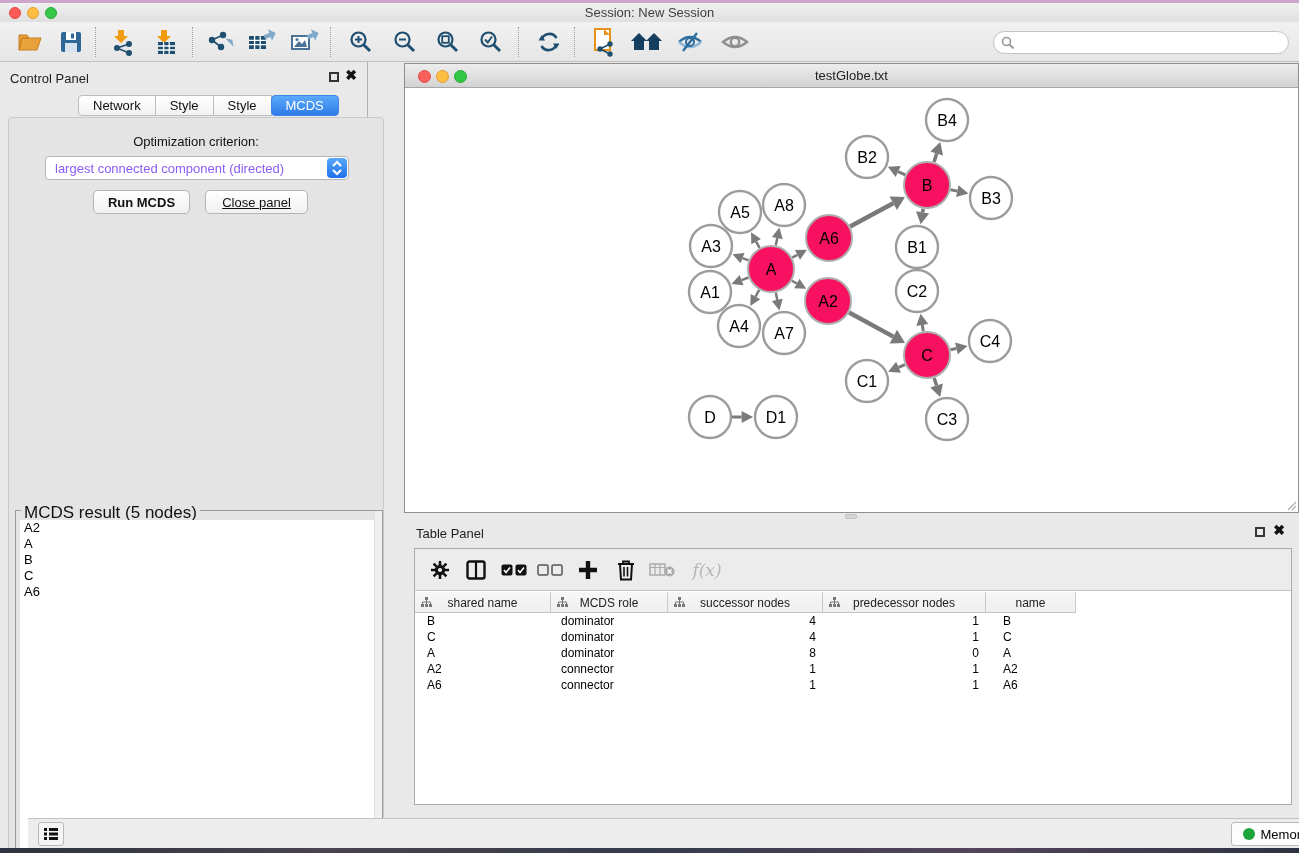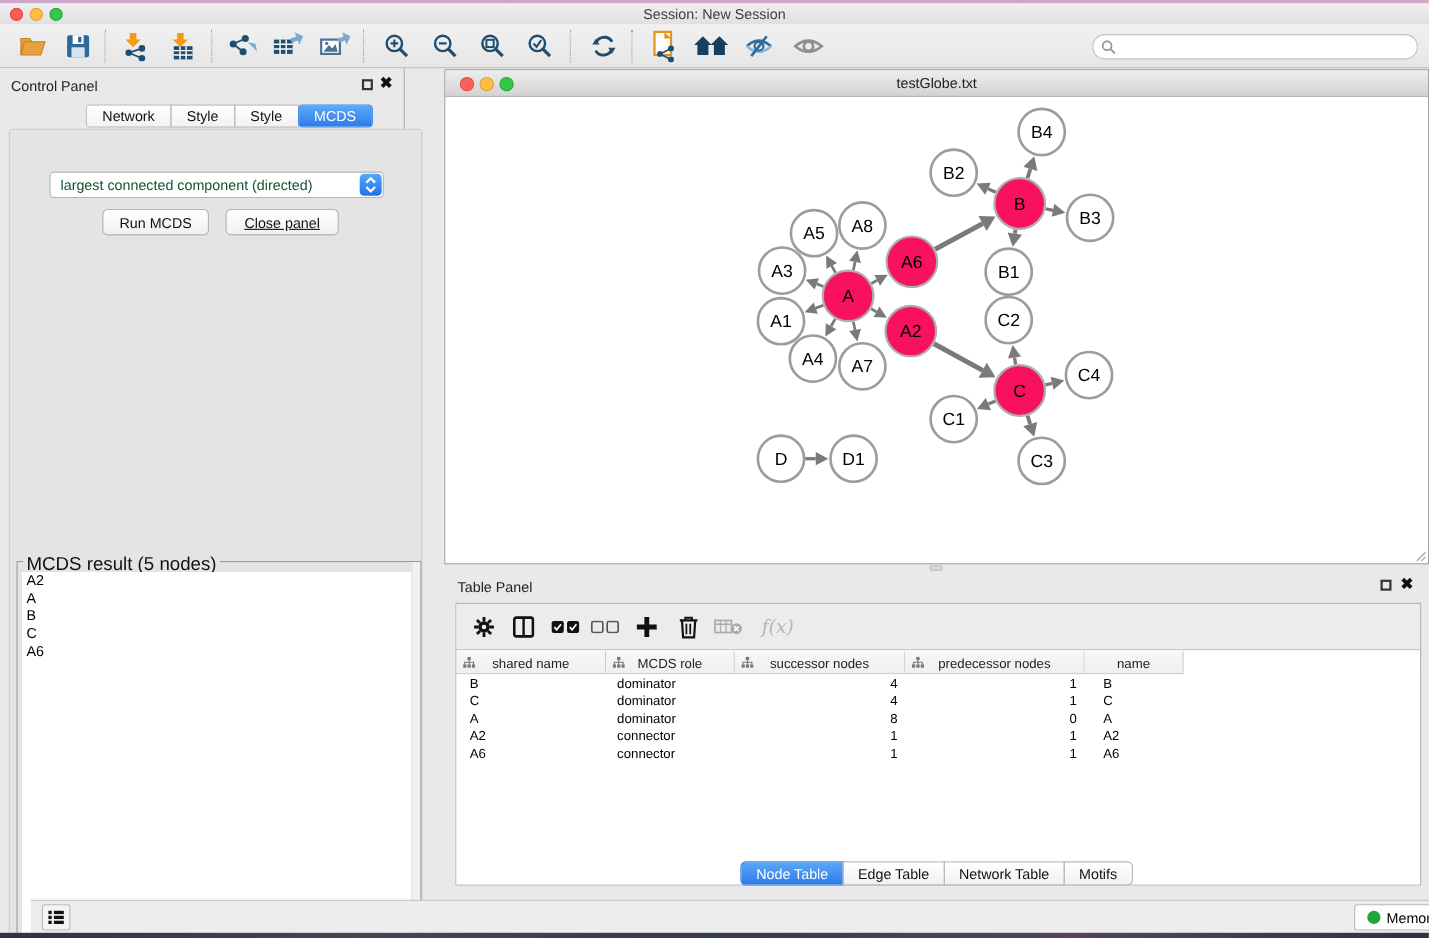--- a/index.html
+++ b/index.html
@@ -49,28 +49,28 @@
       background:linear-gradient(#FFFFFF,#F2F2F2); border:1px solid #BDBDBD; margin-left:-1px; }
   .cp-tab:first-child { border-radius:4px 0 0 4px; margin-left:0; }
   .cp-tab:last-child { border-radius:0 4px 4px 0; }
   .cp-tab.active { background:linear-gradient(#5BAAF9,#2E7BEA); color:#FFF; border-color:#3E87E8; border-radius:4px; }
 
   #cp-inner { position:absolute; left:8px; top:55px; width:376px; height:748px;
       max-height:748px; background:#E4E4E4; border:1px solid #C9C9C9; border-radius:4px; height:748px; }
   #opt-label { position:absolute; left:0; right:0; top:16px; text-align:center; font-size:13px; color:#111; }
   #opt-select { position:absolute; left:36px; top:38px; width:304px; height:24px;
       background:#FFF; border:1px solid #B5B5B5; border-radius:4px; }
-  #opt-select .val { position:absolute; left:9px; top:4px; font-size:13px; color:#14532d; white-space:nowrap; }
+  #opt-select .val { position:absolute; left:9px; top:4px; font-size:13px; color:#8b5cf6; white-space:nowrap; }
   #opt-select .stepper { position:absolute; right:1px; top:1px; width:20px; height:20px;
       border-radius:4px; background:linear-gradient(#59A8F9,#1E71EC); }
   #opt-select .stepper svg { position:absolute; left:4px; top:2px; }
   .cp-btn { position:absolute; top:72px; height:24px; background:linear-gradient(#FFFFFF,#F0F0F0);
       border:1px solid #B5B5B5; border-radius:5px; font-size:13px; color:#111;
       display:flex; align-items:center; justify-content:center; }
-  #run-btn { left:84px; width:97px; }
+  #run-btn { left:84px; width:97px;font-weight:bold; }
   #closepanel-btn { left:196px; width:103px;text-decoration:underline; }
 
   #mcds-box { position:absolute; left:6px; top:392px; width:368px; height:347px;
       border:1px solid #9B9B9B; }
   #mcds-title { position:absolute; left:5px; top:-8px; background:#E4E4E4; padding:0 3px;
       font-size:17px; color:#111; white-space:nowrap; }
   #mcds-list { position:absolute; left:4px; top:9px; right:4px; bottom:4px; background:#FFF; overflow:hidden; }
   #mcds-scroll { position:absolute; right:0; top:0; width:8px; bottom:0; background:#F0F0F0; border-left:1px solid #E0E0E0; }
   .mcds-item { font-size:13px; line-height:16px; padding-left:4px; color:#000; }
 
@@ -280,20 +280,21 @@
     <div id="cp-title">Control Panel</div>
     <div class="panel-float"></div>
     <div class="panel-close">✖</div>
     <div id="cp-tabs">
         <div class="cp-tab">Network</div>
         <div class="cp-tab">Style</div>
         <div class="cp-tab">Style</div>
         <div class="cp-tab active">MCDS</div>
       </div>
     <div id="cp-inner">
+      <div id="opt-label">Optimization criterion:</div>
       <div id="opt-select">
         <div class="val">largest connected component (directed)</div>
         <div class="stepper">
           <svg width="12" height="16">
               <path d="M2 6 L6 2 L10 6" fill="none" stroke="#FFF" stroke-width="2"></path>
               <path d="M2 10 L6 14 L10 10" fill="none" stroke="#FFF" stroke-width="2"></path>
             </svg>
         </div>
       </div>
       <div class="cp-btn" id="run-btn">Run MCDS</div>
@@ -626,26 +627,20 @@
           </div>
           <div class="t-row" style="top: 64px;">
             <div class="t-cell" style="left: 0px; width: 136px; text-align: left; padding-left: 12px;">A6</div>
             <div class="t-cell" style="left: 136px; width: 117px; text-align: left; padding-left: 10px;">connector</div>
             <div class="t-cell" style="left: 253px; width: 155px; text-align: right; padding-right: 7px;">1</div>
             <div class="t-cell" style="left: 408px; width: 163px; text-align: right; padding-right: 7px;">1</div>
             <div class="t-cell" style="left: 571px; width: 90px; text-align: left; padding-left: 17px;">A6</div>
           </div>
         </div>
     </div>
-    <div id="tp-tabs">
-        <div class="tp-tab active">Node Table</div>
-        <div class="tp-tab">Edge Table</div>
-        <div class="tp-tab">Network Table</div>
-        <div class="tp-tab">Motifs</div>
-      </div>
   </div>
 
   <div id="statusbar">
     <div id="list-btn">
       <svg width="16" height="14">
           <g fill="#111">
             <rect x="1" y="1" width="3" height="3"></rect>
             <rect x="6" y="1" width="9" height="3"></rect>
             <rect x="1" y="5.5" width="3" height="3"></rect>
             <rect x="6" y="5.5" width="9" height="3"></rect>

